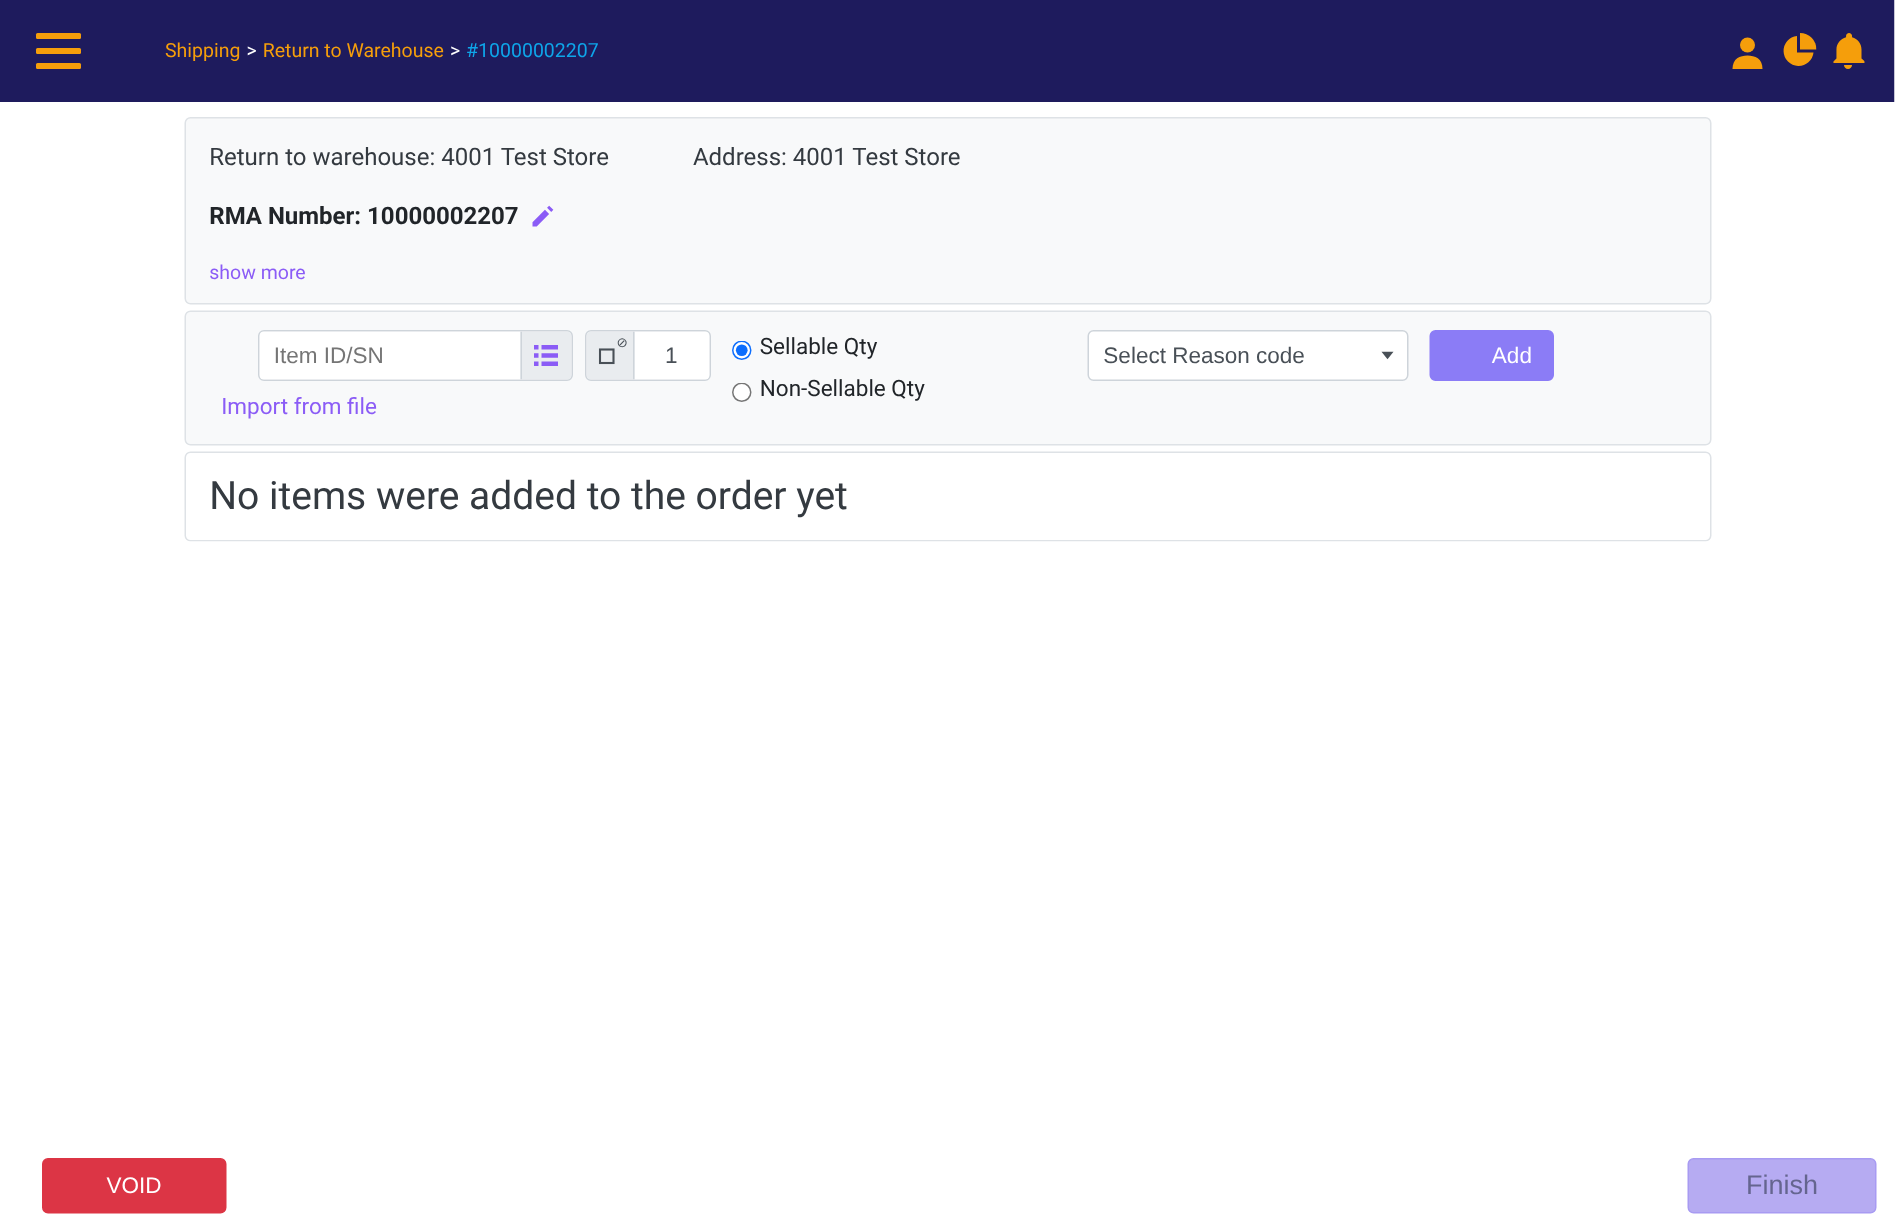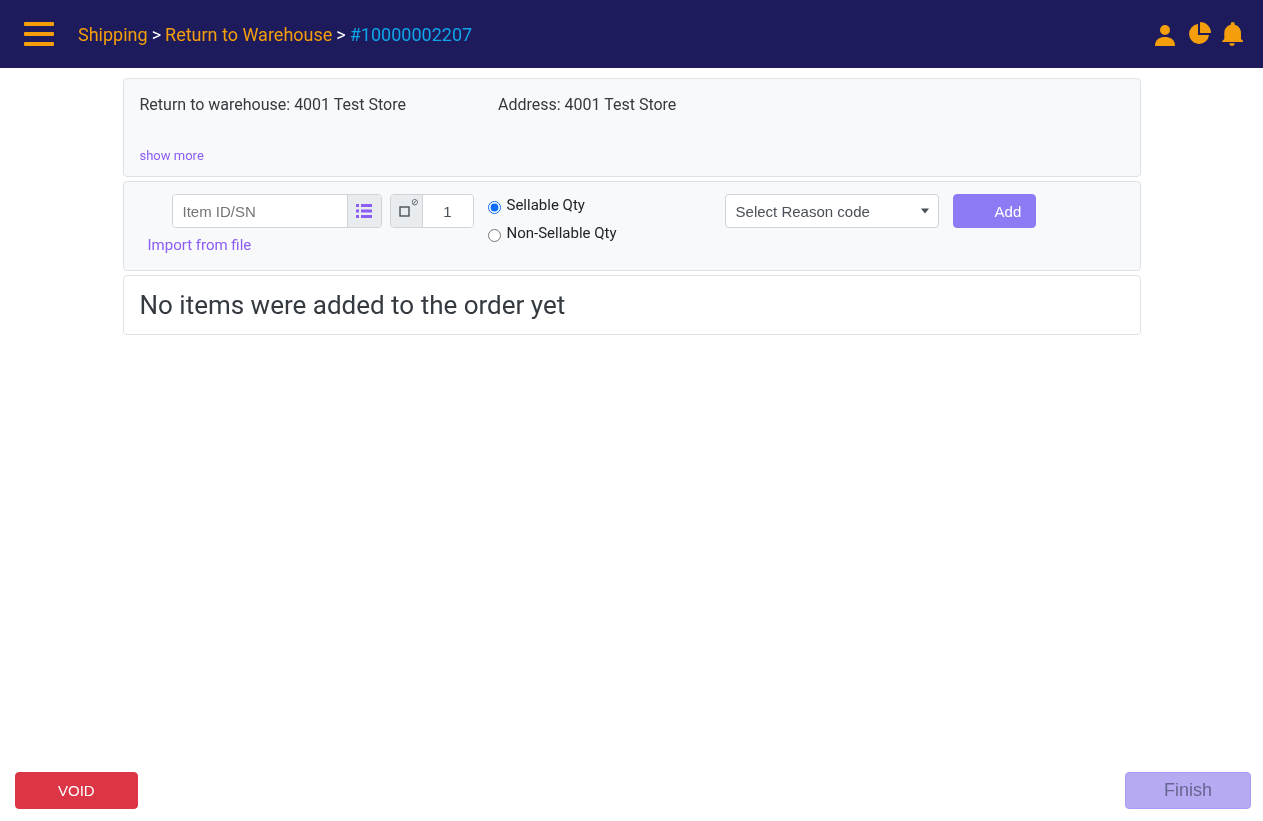--- a/index.html
+++ b/index.html
@@ -26,23 +26,24 @@
     justify-content: space-between;
     width: 30px;
     height: 24px;
   }
   .menu-icon div {
     height: 4px;
     background: #f59e0b;
     border-radius: 1px;
   }
   .breadcrumb {
-    font-size: 18px;
+    font-size: 13px;
     display: flex;
     gap: 4px;
+    margin-left: 32px;
   }
   .breadcrumb a {
     color: #f59e0b;
     text-decoration: none;
     cursor: pointer;
   }
   .breadcrumb .sep { color: #fff; }
   .breadcrumb .current { color: #0ea5e9; }
   .header-icons {
     position: absolute;
@@ -62,22 +63,22 @@
     background: #f8f9fa;
     border: 1px solid #dee2e6;
     border-radius: 4px;
     margin-bottom: 4px;
   }
   .card-info {
     padding: 16px 16px 12px;
   }
   .info-row {
     display: flex;
-    gap: 92px;
-    margin-bottom: 31px;
+    gap: 56px;
+    margin-bottom: 20px;
   }
   .info-row span { color: #343a40; font-size: 16px; }
   .rma-row {
     font-weight: 700;
     color: #212529;
     font-size: 16px;
     display: flex;
     align-items: center;
     gap: 8px;
     margin-bottom: 18px;
@@ -240,21 +241,21 @@
     border: 1px solid #dee2e6;
     border-radius: 4px;
     padding: 14px 16px;
     font-size: 26px;
     color: #343a40;
   }
 
   .footer {
     position: fixed;
     bottom: 12px;
-    left: 15px;
+    left: 28px;
     right: 12px;
     display: flex;
     justify-content: space-between;
   }
   .btn-void {
     background: #dc3545;
     color: #fff;
     border: 1px solid #dc3545;
     border-radius: 4px;
     padding: 7px 42px;
@@ -302,20 +303,26 @@
       </svg>
   </div>
 </div>
 
 <div class="container">
 
   <div class="card card-info">
     <div class="info-row">
       <span><span>Return to warehouse:</span> <span>4001 Test Store</span></span>
       <span><span>Address:</span> <span>4001 Test Store</span></span>
+    </div>
+    <div class="rma-row">
+      <span><span>RMA Number:</span> <span>10000002207</span></span>
+      <svg width="16" height="16" viewBox="0 0 16 16">
+          <path d="M12.1 1.1 l2.8 2.8 -1.4 1.4 -2.8-2.8 z M1 12.2 L9.3 3.9 l2.8 2.8 L3.8 15 H1 z"></path>
+        </svg>
     </div>
     <span class="show-more">show more</span>
   </div>
 
   <div class="card card-input">
     <div class="item-group">
       <div class="input-line1">
         <div class="item-id-wrap">
           <input type="text" placeholder="Item ID/SN" style="">
           <div class="list-btn">

